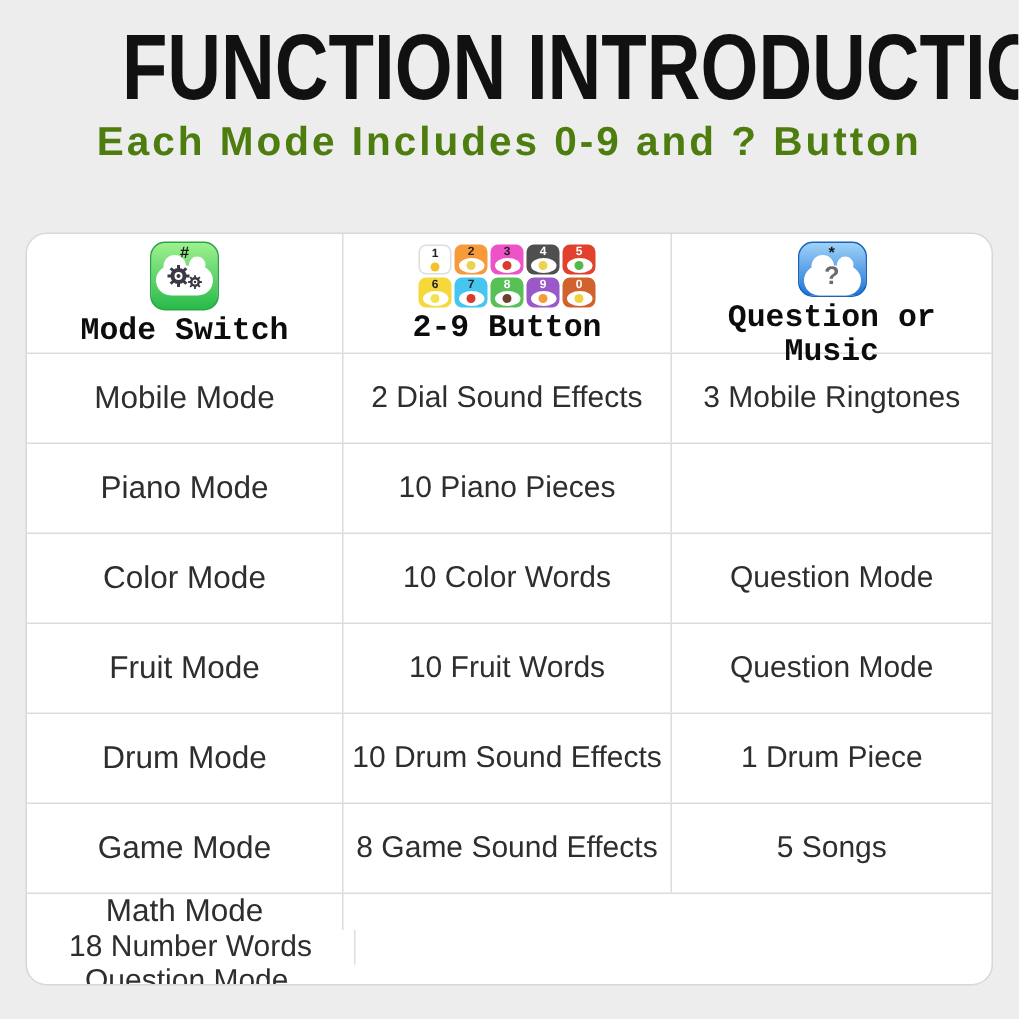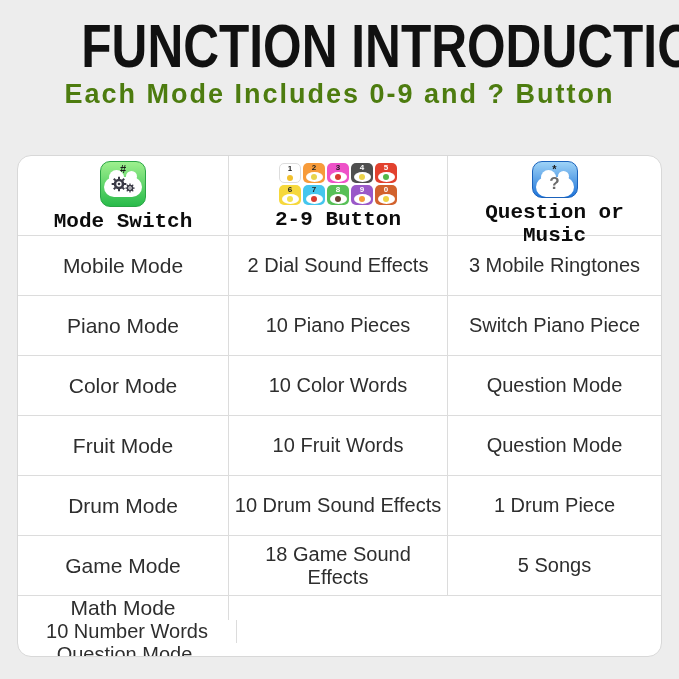--- a/index.html
+++ b/index.html
@@ -190,42 +190,41 @@
     </div>
 
     <div class="trow">
       <div class="tcell c1">Mobile Mode</div>
       <div class="tcell c2">2 Dial Sound Effects</div>
       <div class="tcell c3">3 Mobile Ringtones</div>
     </div>
     <div class="trow">
       <div class="tcell c1">Piano Mode</div>
       <div class="tcell c2">10 Piano Pieces</div>
-      <div class="tcell c3">Switch Piano Piece</div>
     </div>
     <div class="trow">
       <div class="tcell c1">Color Mode</div>
       <div class="tcell c2">10 Color Words</div>
       <div class="tcell c3">Question Mode</div>
     </div>
     <div class="trow">
       <div class="tcell c1">Fruit Mode</div>
       <div class="tcell c2">10 Fruit Words</div>
       <div class="tcell c3">Question Mode</div>
     </div>
     <div class="trow">
       <div class="tcell c1">Drum Mode</div>
       <div class="tcell c2">10 Drum Sound Effects</div>
       <div class="tcell c3">1 Drum Piece</div>
     </div>
     <div class="trow">
       <div class="tcell c1">Game Mode</div>
-      <div class="tcell c2">18 Game Sound Effects</div>
+      <div class="tcell c2">8 Game Sound Effects</div>
       <div class="tcell c3">5 Songs</div>
     </div>
     <div class="trow last">
       <div class="tcell c1">Math Mode</div>
-      <div class="tcell c2">10 Number Words</div>
+      <div class="tcell c2">18 Number Words</div>
       <div class="tcell c3">Question Mode</div>
     </div>
 
   </div>
 </div>
 
 </body></html>

